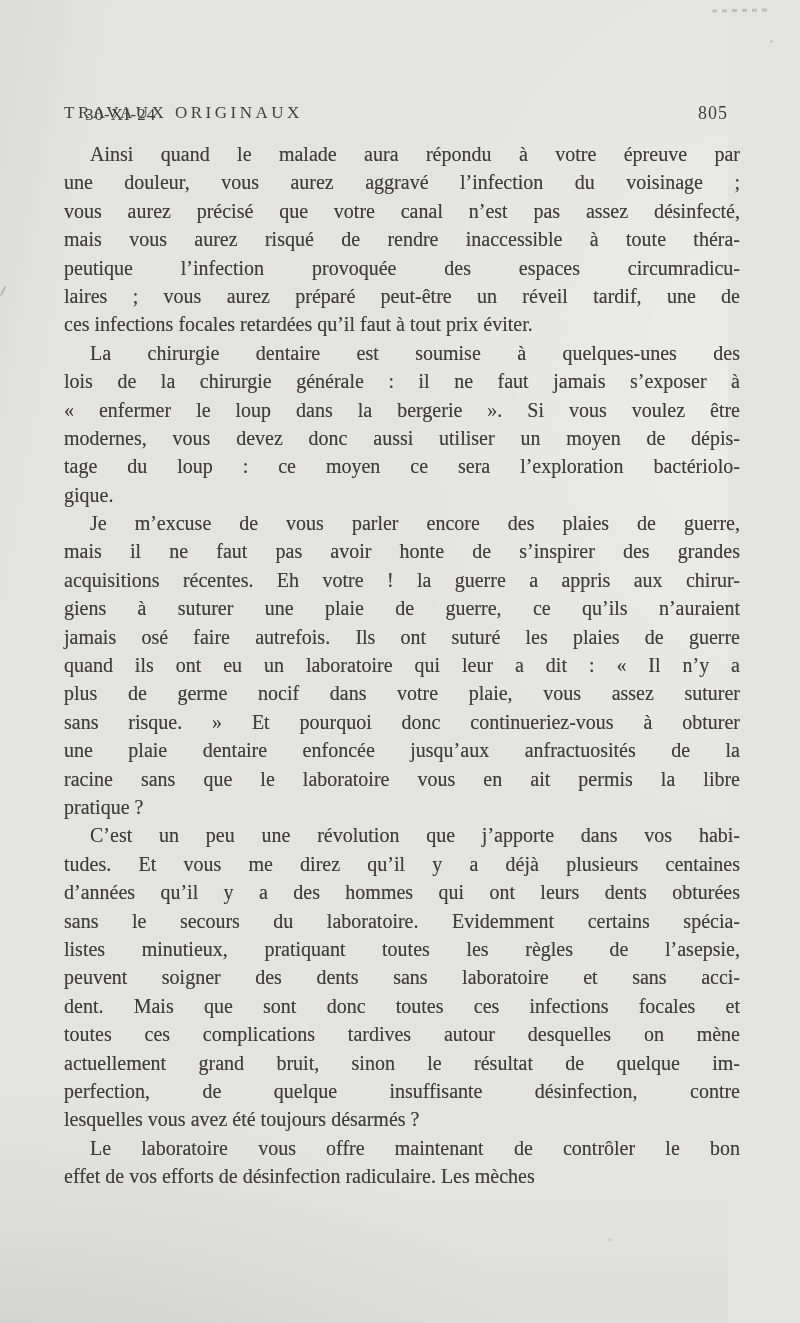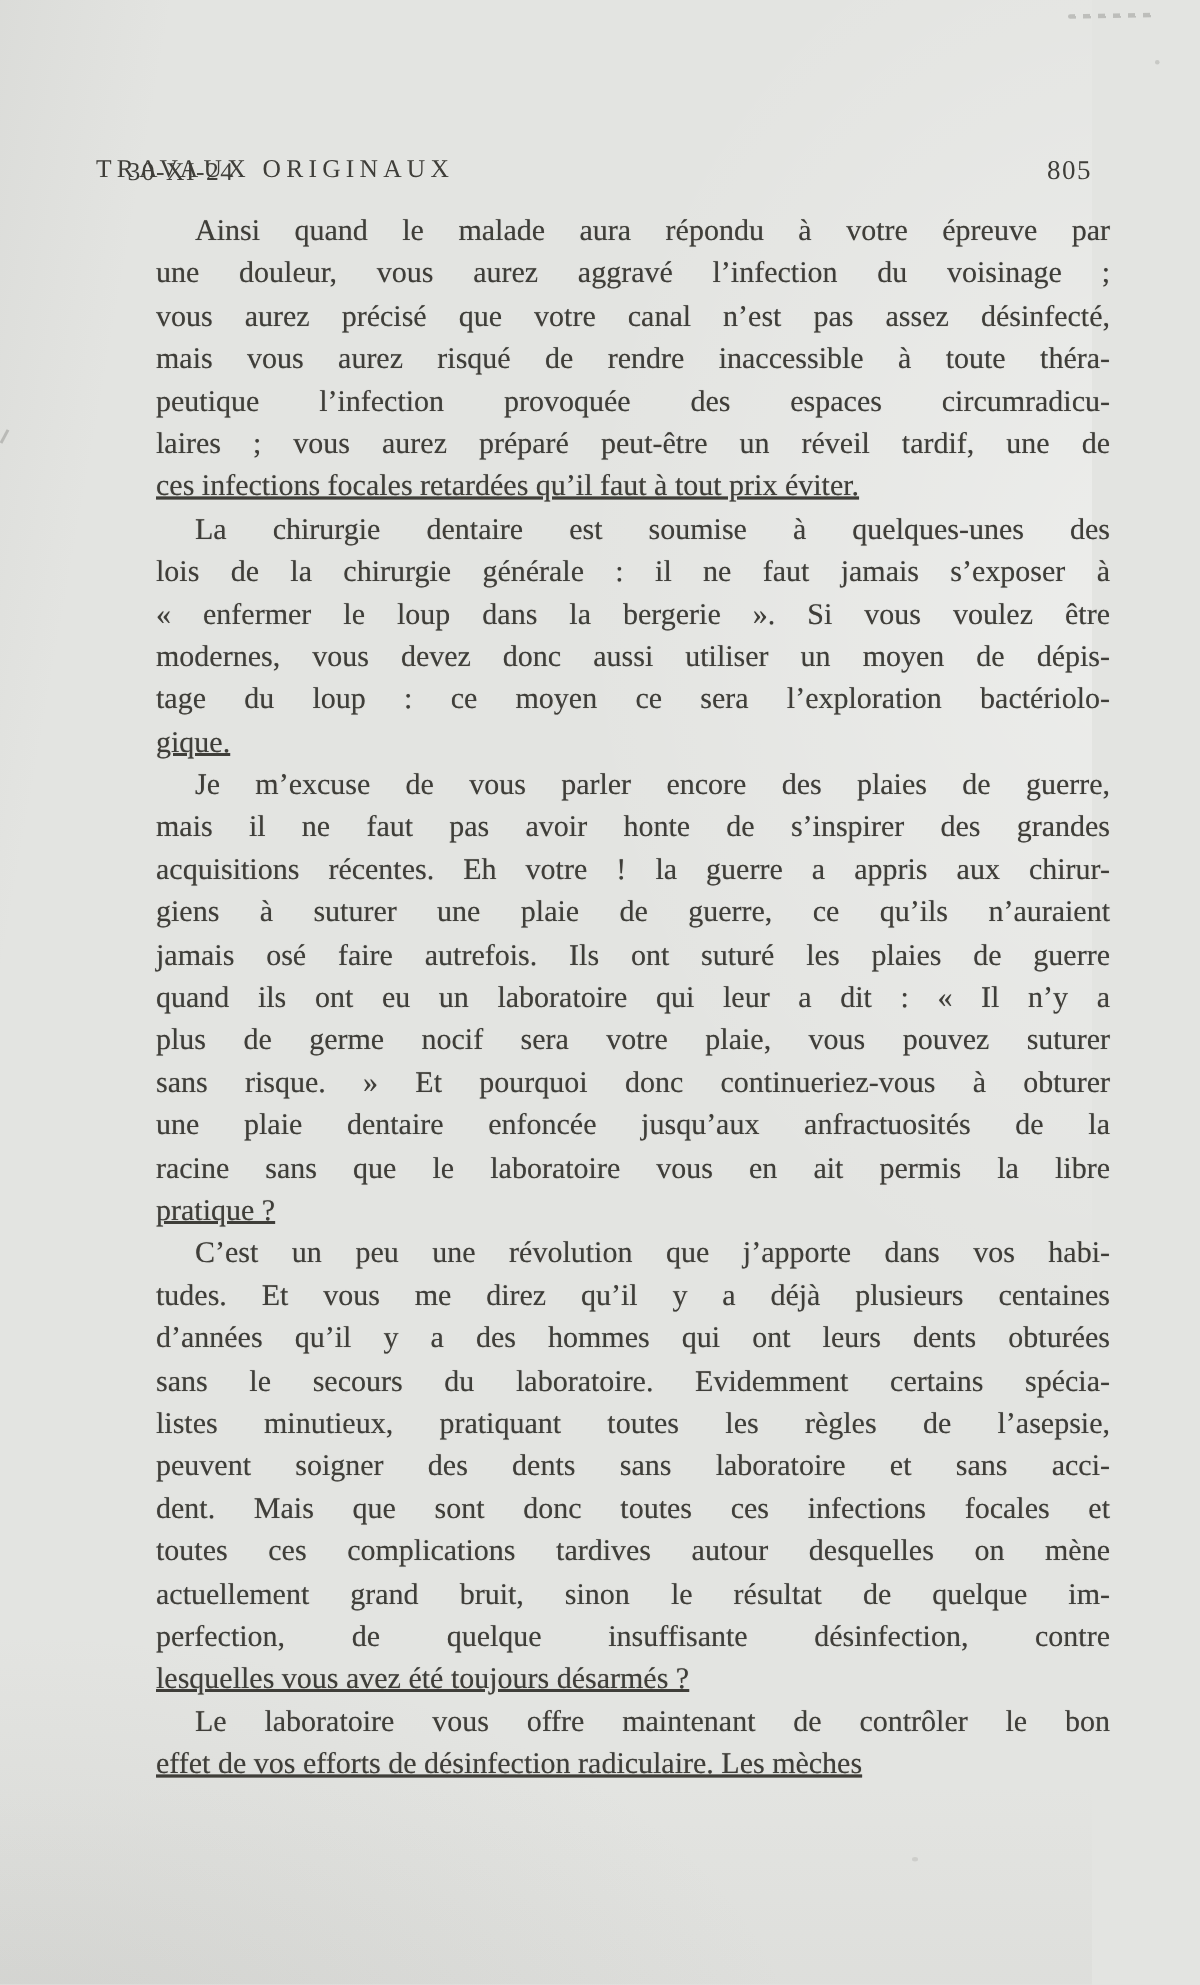--- a/index.html
+++ b/index.html
@@ -70,25 +70,23 @@
     color: #3f3e39;
     text-shadow: 0 0 0.5px rgba(63,62,57,0.55);
   }
   .paragraph { margin: 0; }
   .line {
     display: block;
     height: 28.4px;
     text-align: justify;
     text-align-last: justify;
     white-space: nowrap;
-    margin-left: 40px;
   }
   .line.last {
     text-align-last: left;
-    text-decoration: underline;
   }
   .line.first {
     padding-left: 26px;
   }
   
   
   .artifact { position: absolute; pointer-events: none; }
   .artifact.dash-top-right {
     top: 9px; left: 712px; width: 58px; height: 3px;
     background: repeating-linear-gradient(90deg,
@@ -140,21 +138,21 @@
         <span class="line">tage du loup : ce moyen ce sera l’exploration bactériolo-</span>
         <span class="line last">gique.</span>
       </div>
       <div class="paragraph">
         <span class="line first">Je m’excuse de vous parler encore des plaies de guerre,</span>
         <span class="line">mais il ne faut pas avoir honte de s’inspirer des grandes</span>
         <span class="line">acquisitions récentes. Eh votre ! la guerre a appris aux chirur-</span>
         <span class="line">giens à suturer une plaie de guerre, ce qu’ils n’auraient</span>
         <span class="line">jamais osé faire autrefois. Ils ont suturé les plaies de guerre</span>
         <span class="line">quand ils ont eu un laboratoire qui leur a dit : « Il n’y a</span>
-        <span class="line">plus de germe nocif sera votre plaie, vous pouvez suturer</span>
+        <span class="line">plus de germe nocif dans votre plaie, vous assez suturer</span>
         <span class="line">sans risque. » Et pourquoi donc continueriez-vous à obturer</span>
         <span class="line">une plaie dentaire enfoncée jusqu’aux anfractuosités de la</span>
         <span class="line">racine sans que le laboratoire vous en ait permis la libre</span>
         <span class="line last">pratique ?</span>
       </div>
       <div class="paragraph">
         <span class="line first">C’est un peu une révolution que j’apporte dans vos habi-</span>
         <span class="line">tudes. Et vous me direz qu’il y a déjà plusieurs centaines</span>
         <span class="line">d’années qu’il y a des hommes qui ont leurs dents obturées</span>
         <span class="line">sans le secours du laboratoire. Evidemment certains spécia-</span>

